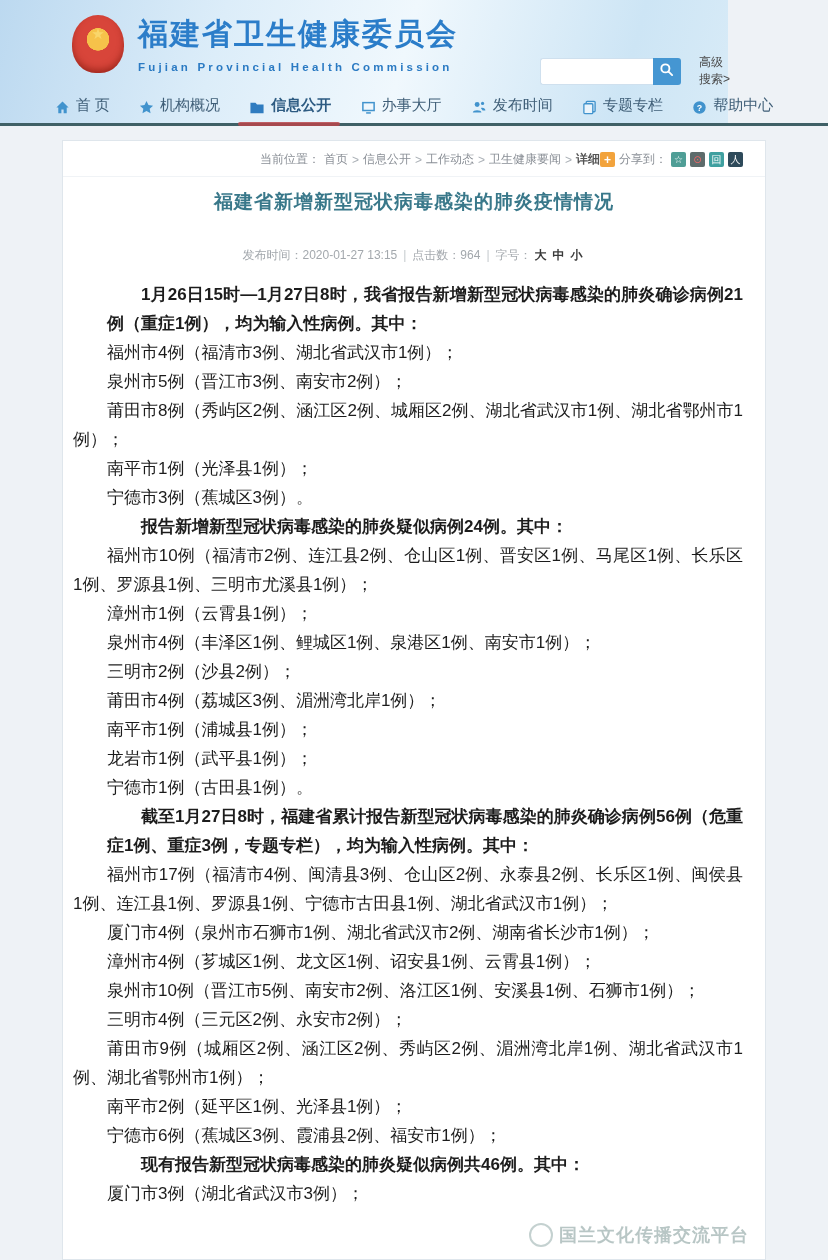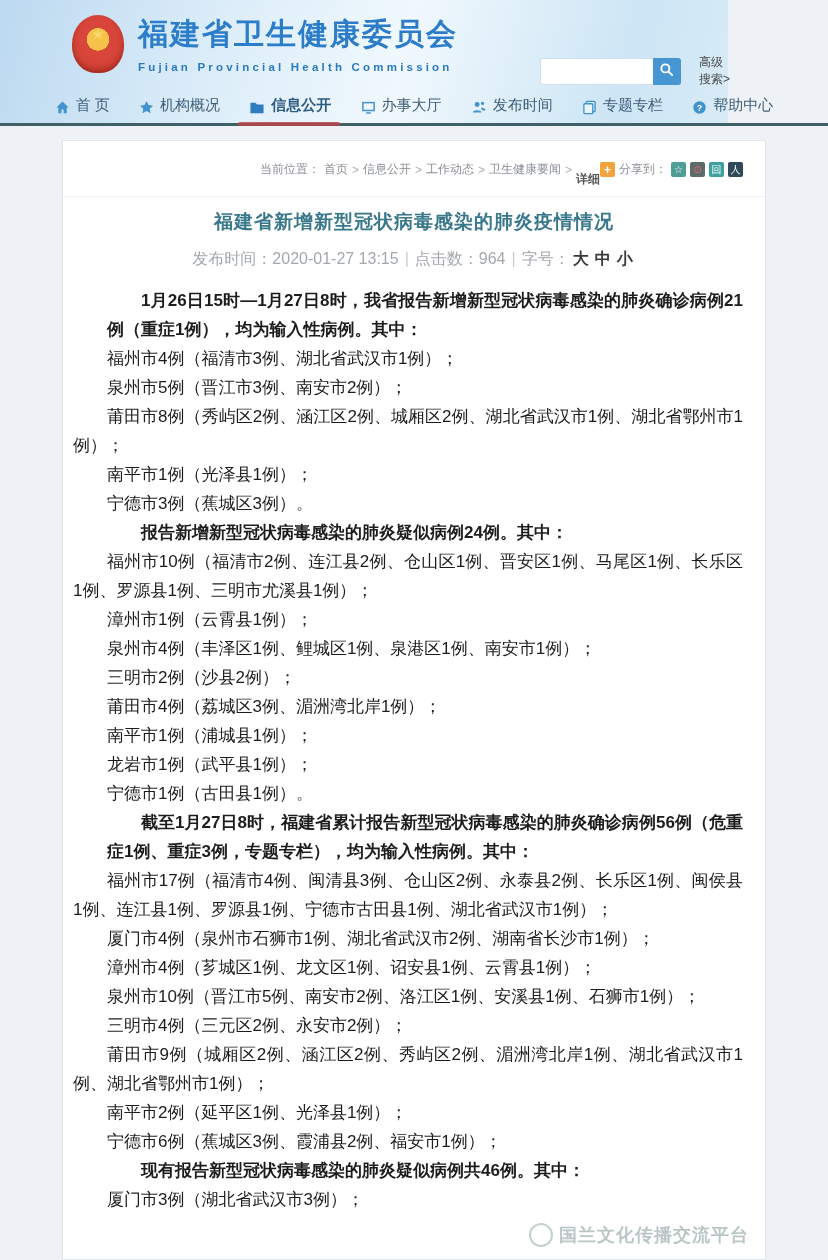--- a/index.html
+++ b/index.html
@@ -55,39 +55,39 @@
   .card {
     position:absolute; left:62px; top:140px; width:704px; height:1120px;
     background:#fff; border:1px solid #dfe6ec;
   }
   .card-topbar {
     display:flex; justify-content:flex-end; align-items:center;
     padding:10px 22px 8px 22px; border-bottom:1px solid #f0f3f6;
   }
   .breadcrumb { font-size:12px; color:#8a8f96; display:flex; align-items:center; gap:4px; flex-wrap:wrap; }
   .breadcrumb .crumb { color:#8a8f96; cursor:pointer; }
-  .breadcrumb .crumb.current { color:#555; font-weight:bold; cursor:default;margin-top:20px; }
+  .breadcrumb .crumb.current { color:#555; font-weight:bold; cursor:default; }
   .breadcrumb .sep { color:#aab0b6; }
 
   .share-bar { display:flex; align-items:center; gap:4px; font-size:12px; color:#8a8f96; }
   .share-plus {
     width:15px; height:15px; background:#f2a33c; color:#fff; border-radius:2px;
     display:flex; align-items:center; justify-content:center; font-size:12px; font-weight:bold; cursor:pointer;
   }
   .share-ico {
     width:15px; height:15px; border-radius:2px; color:#fff; font-size:10px; line-height:15px;
     text-align:center; cursor:pointer; display:inline-block;
   }
 
   
   .article-title {
     margin-top:12px; text-align:center; font-size:19px; font-weight:bold; color:#39788a; letter-spacing:1px;
   }
   .article-meta {
-    margin-top:14px; text-align:center; font-size:16px; color:#a3a8ad;
+    margin-top:32px; text-align:center; font-size:12px; color:#a3a8ad;
   }
   .article-meta .pipe { margin:0 6px; color:#c5cacd; }
   .article-meta .fsize { color:#3a3a3a; font-weight:bold; margin:0 3px; cursor:pointer; }
 
   .article-body { padding:16px 22px 0 10px; }
   .para {
     font-size:17px; line-height:29px; color:#1c1c1c; text-indent:2em;
     text-align:justify; font-weight:400;
   }
   .para.bold { font-weight:bold;margin-left:34px; }

